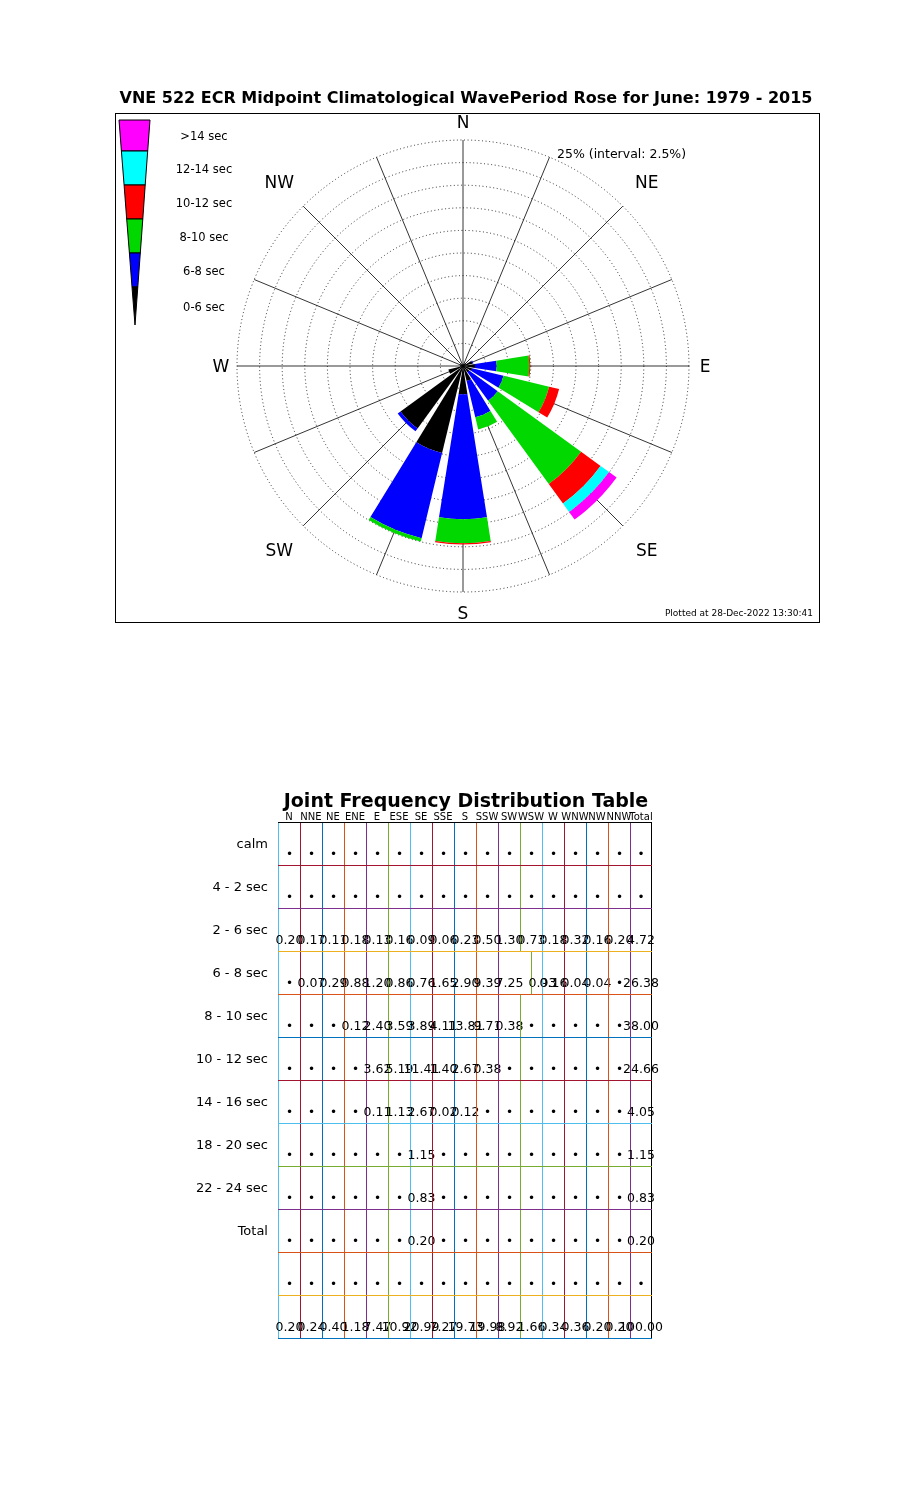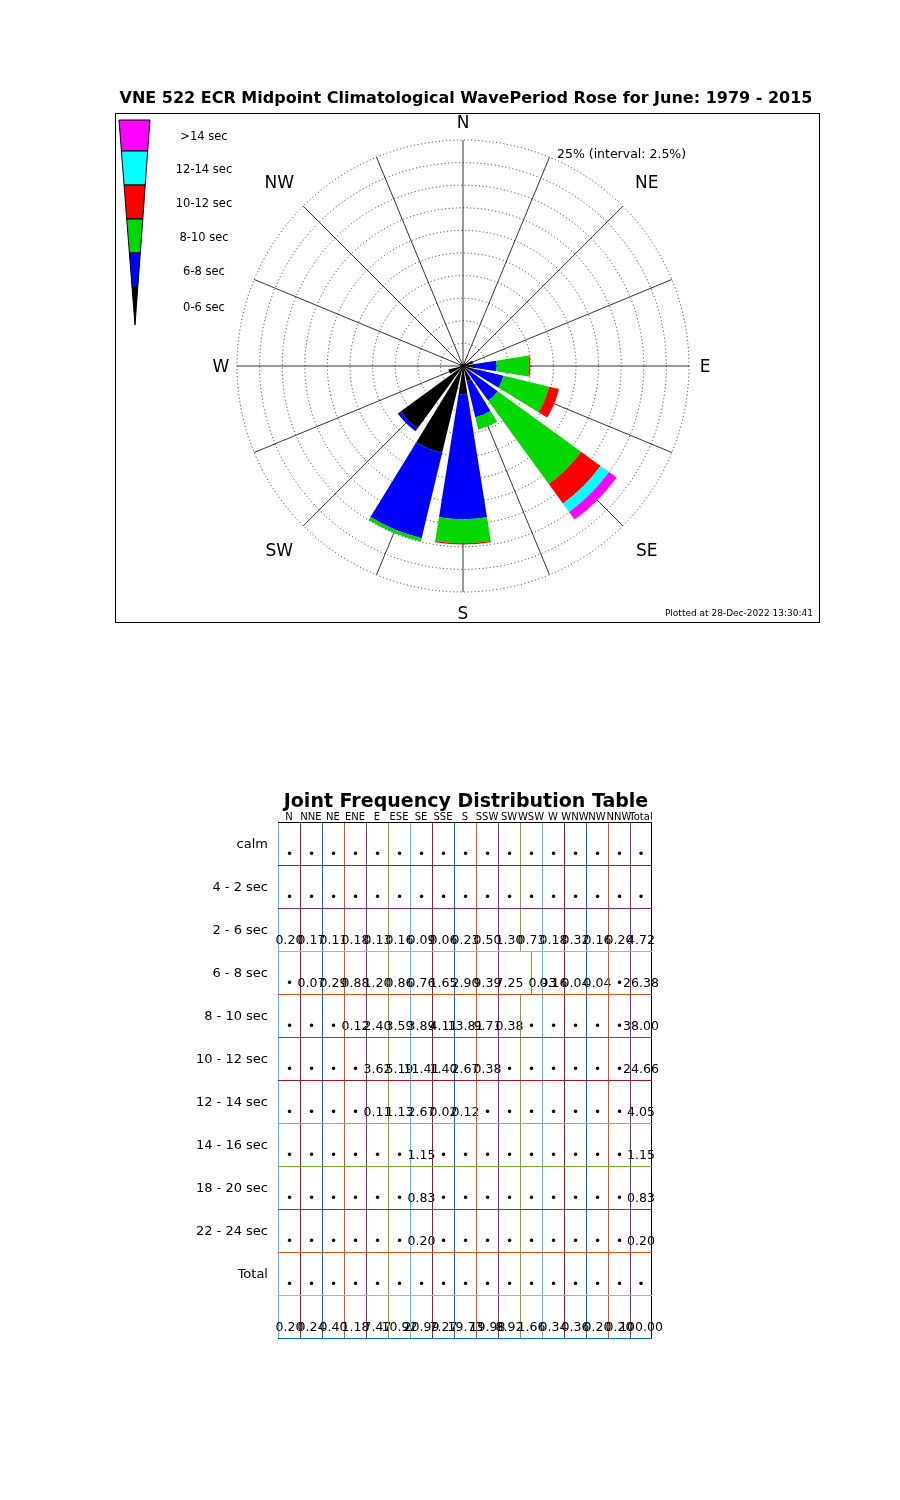--- a/index.html
+++ b/index.html
@@ -121,21 +121,20 @@
   </div>
 
   <div class="table-title">Joint Frequency Distribution Table</div>
   <div class="jfd-rowlabels" id="jfd-rowlabels">
       <div class="jfd-rowlabel">calm</div>
       <div class="jfd-rowlabel">4 - 2  sec</div>
       <div class="jfd-rowlabel">2 - 6  sec</div>
       <div class="jfd-rowlabel">6 - 8  sec</div>
       <div class="jfd-rowlabel">8 - 10 sec</div>
       <div class="jfd-rowlabel">10 - 12 sec</div>
-      <div class="jfd-rowlabel">12 - 14 sec</div>
       <div class="jfd-rowlabel">14 - 16 sec</div>
       <div class="jfd-rowlabel">18 - 20 sec</div>
       <div class="jfd-rowlabel">22 - 24 sec</div>
       <div class="jfd-rowlabel">Total</div>
     </div>
   <div id="jfd-mount">
       <div class="jfd-headers">
         <span style="left:11px;bottom:0;">N</span>
         <span style="left:33px;bottom:0;">NNE</span>
         <span style="left:55px;bottom:0;">NE</span>

